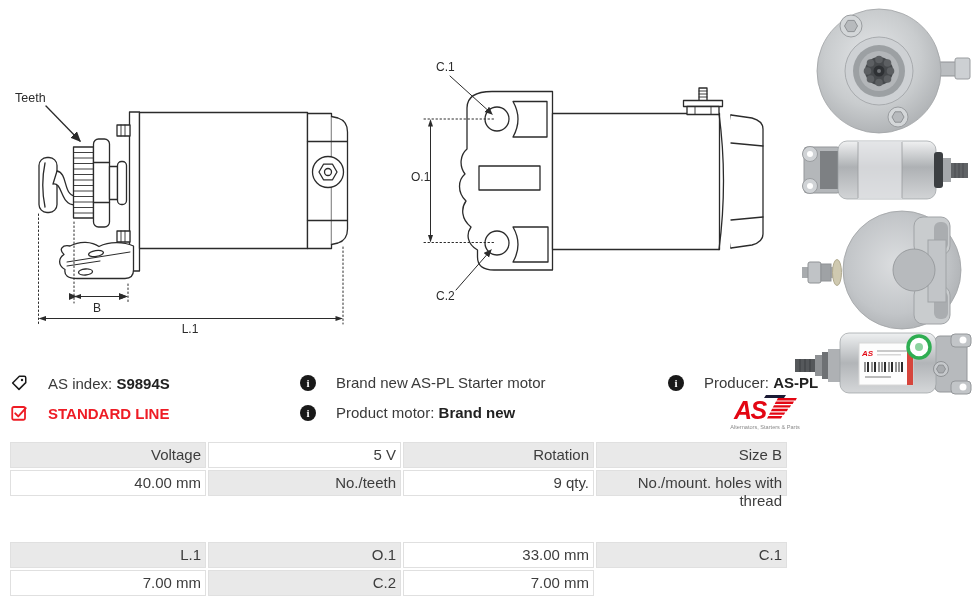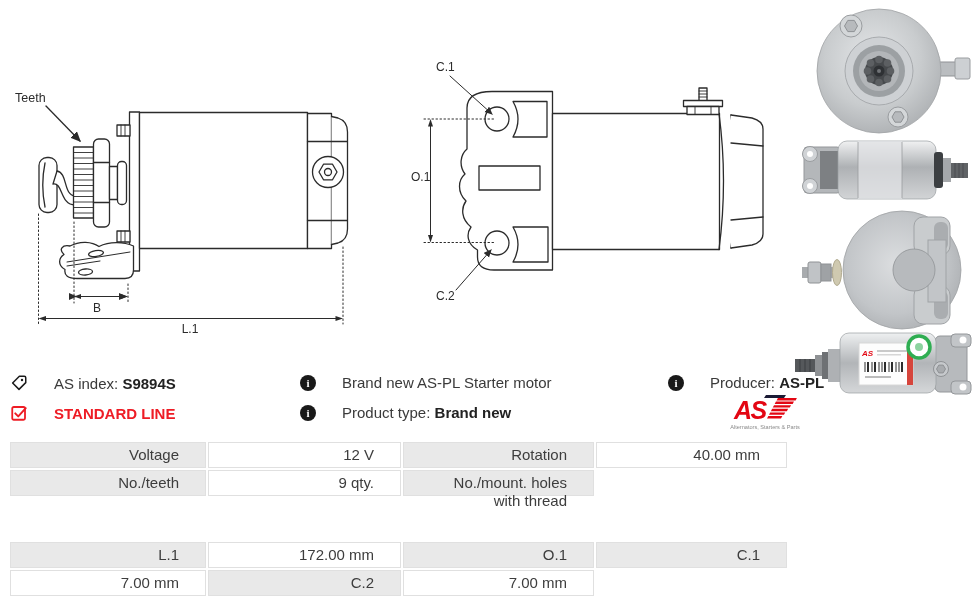--- a/index.html
+++ b/index.html
@@ -1,35 +1,35 @@
 <!DOCTYPE html>
 <html><head>
 <meta charset="utf-8">
 <style>
   html,body{margin:0;padding:0;background:#fff;}
   .page{position:relative;width:976px;height:608px;background:#fff;
         font-family:"Liberation Sans",sans-serif;color:#3a3a3a;overflow:hidden;}
   svg text{font-family:"Liberation Sans",sans-serif;}
   .abs{position:absolute;}
   
-  .info-item{position:absolute;display:flex;align-items:center;gap:26px;
+  .info-item{position:absolute;display:flex;align-items:center;gap:20px;
              font-size:15px;color:#3a3a3a;white-space:nowrap;text-align:center;}
   .info-item b{color:#222;}
   .red{color:#ee1c25;font-weight:bold;}
   .icon{display:inline-flex;width:18px;height:18px;flex:none;}
   .info-circle{width:16px;height:16px;border-radius:50%;background:#191919;color:#fff;
                display:inline-flex;align-items:center;justify-content:center;
                font-size:11px;font-weight:bold;font-family:"Liberation Serif",serif;flex:none;}
   
   .spec-table{position:absolute;left:10px;top:442px;width:777px;}
   .tgrid{display:grid;grid-template-columns:196px 193px 191px 191px;gap:2px;}
   .tgrid-a{grid-template-rows:26px 26px 40px;}
   .tgrid-b{grid-template-rows:26px 26px;margin-top:4px;}
   .cell{display:flex;justify-content:flex-end;align-items:flex-start;
-        padding:3px 26px;font-size:15px;line-height:18px;text-align:right;
+        padding:3px 4px;font-size:15px;line-height:18px;text-align:right;
         border:1px solid #e0e0e0;box-sizing:border-box;color:#3d3d3d;}
   .lbl{background:#e9e9e9;}
   .val{background:#ffffff;}
   .photo{position:absolute;}
 </style>
 </head>
 <body>
 
 <div class="page">
 
@@ -330,21 +330,21 @@
     <span class="red">STANDARD LINE</span>
   </div>
 
   <div class="info-item" style="left:300px;top:374px">
     <span class="info-circle">i</span>
     <span>Brand new AS-PL Starter motor</span>
   </div>
 
   <div class="info-item" style="left:300px;top:404px">
     <span class="info-circle">i</span>
-    <span><span>Product type:</span>&nbsp;<b>Brand new</b></span>
+    <span><span>Product motor:</span>&nbsp;<b>Brand new</b></span>
   </div>
 
   <div class="info-item" style="left:668px;top:374px">
     <span class="info-circle">i</span>
     <span><span>Producer:</span>&nbsp;<b>AS-PL</b></span>
   </div>
 
   <svg class="abs" style="left:722px;top:394px" width="86" height="38" viewBox="0 0 86 38">
     <text x="12" y="25" font-size="25" font-weight="bold" font-style="italic" fill="#e30613" letter-spacing="-1.5">AS</text>
     <g transform="skewX(-28)" fill="#e30613">
@@ -355,33 +355,34 @@
       <rect x="58" y="18.4" width="15" height="2.4"></rect>
       <rect x="58" y="22" width="14" height="2.4"></rect>
     </g>
     <polygon points="44,1 64,1 62,4 42,4" fill="#1b1b35"></polygon>
     <text x="43" y="34.5" font-size="5.6" fill="#8a8a8a" text-anchor="middle">Alternators, Starters &amp; Parts</text>
   </svg>
 
   <div class="spec-table">
     <div class="tgrid tgrid-a">
       <div class="cell lbl">Voltage</div>
-      <div class="cell val">12 V</div>
+      <div class="cell val">5 V</div>
       <div class="cell lbl">Rotation</div>
 
+      <div class="cell lbl">Size B</div>
       <div class="cell val">40.00 mm</div>
       <div class="cell lbl">No./teeth</div>
       <div class="cell val">9 qty.</div>
 
       <div class="cell lbl">No./mount. holes with thread</div>
     </div>
     <div class="tgrid tgrid-b">
       <div class="cell lbl">L.1</div>
-      <div class="cell val">172.00 mm</div>
       <div class="cell lbl">O.1</div>
+      <div class="cell val">33.00 mm</div>
 
       <div class="cell lbl">C.1</div>
       <div class="cell val">7.00 mm</div>
       <div class="cell lbl">C.2</div>
       <div class="cell val">7.00 mm</div>
     </div>
   </div>
 
 </div>
 

